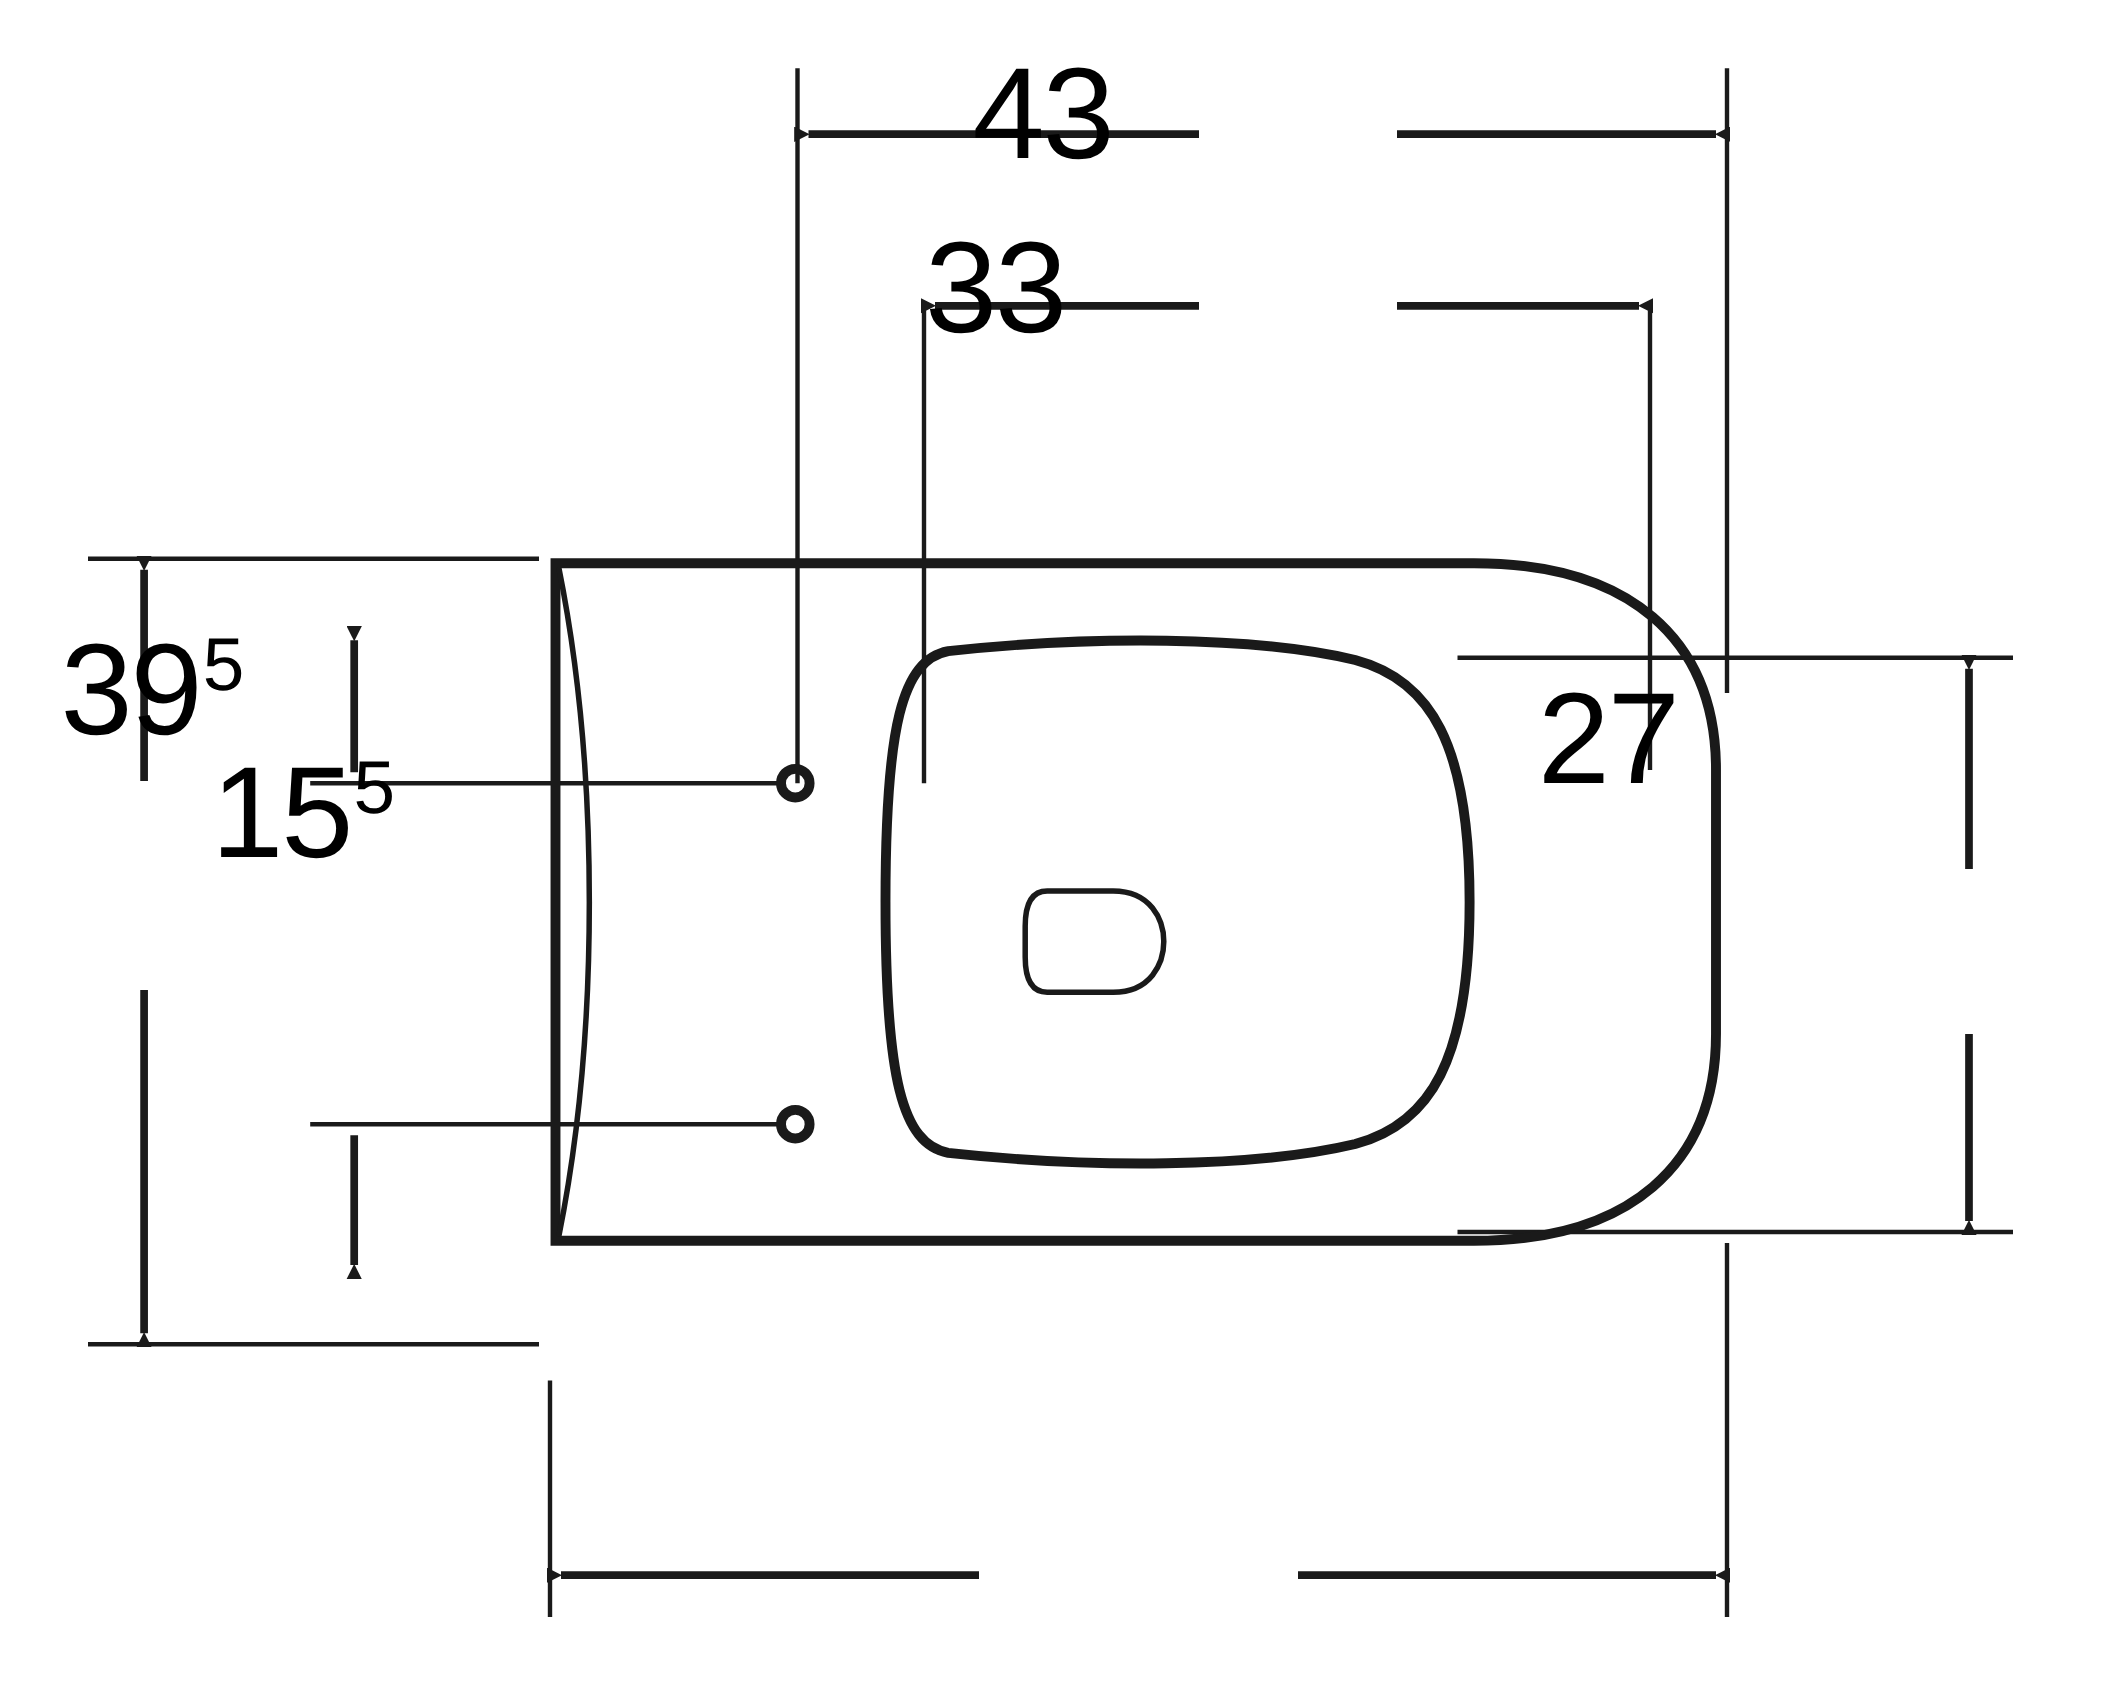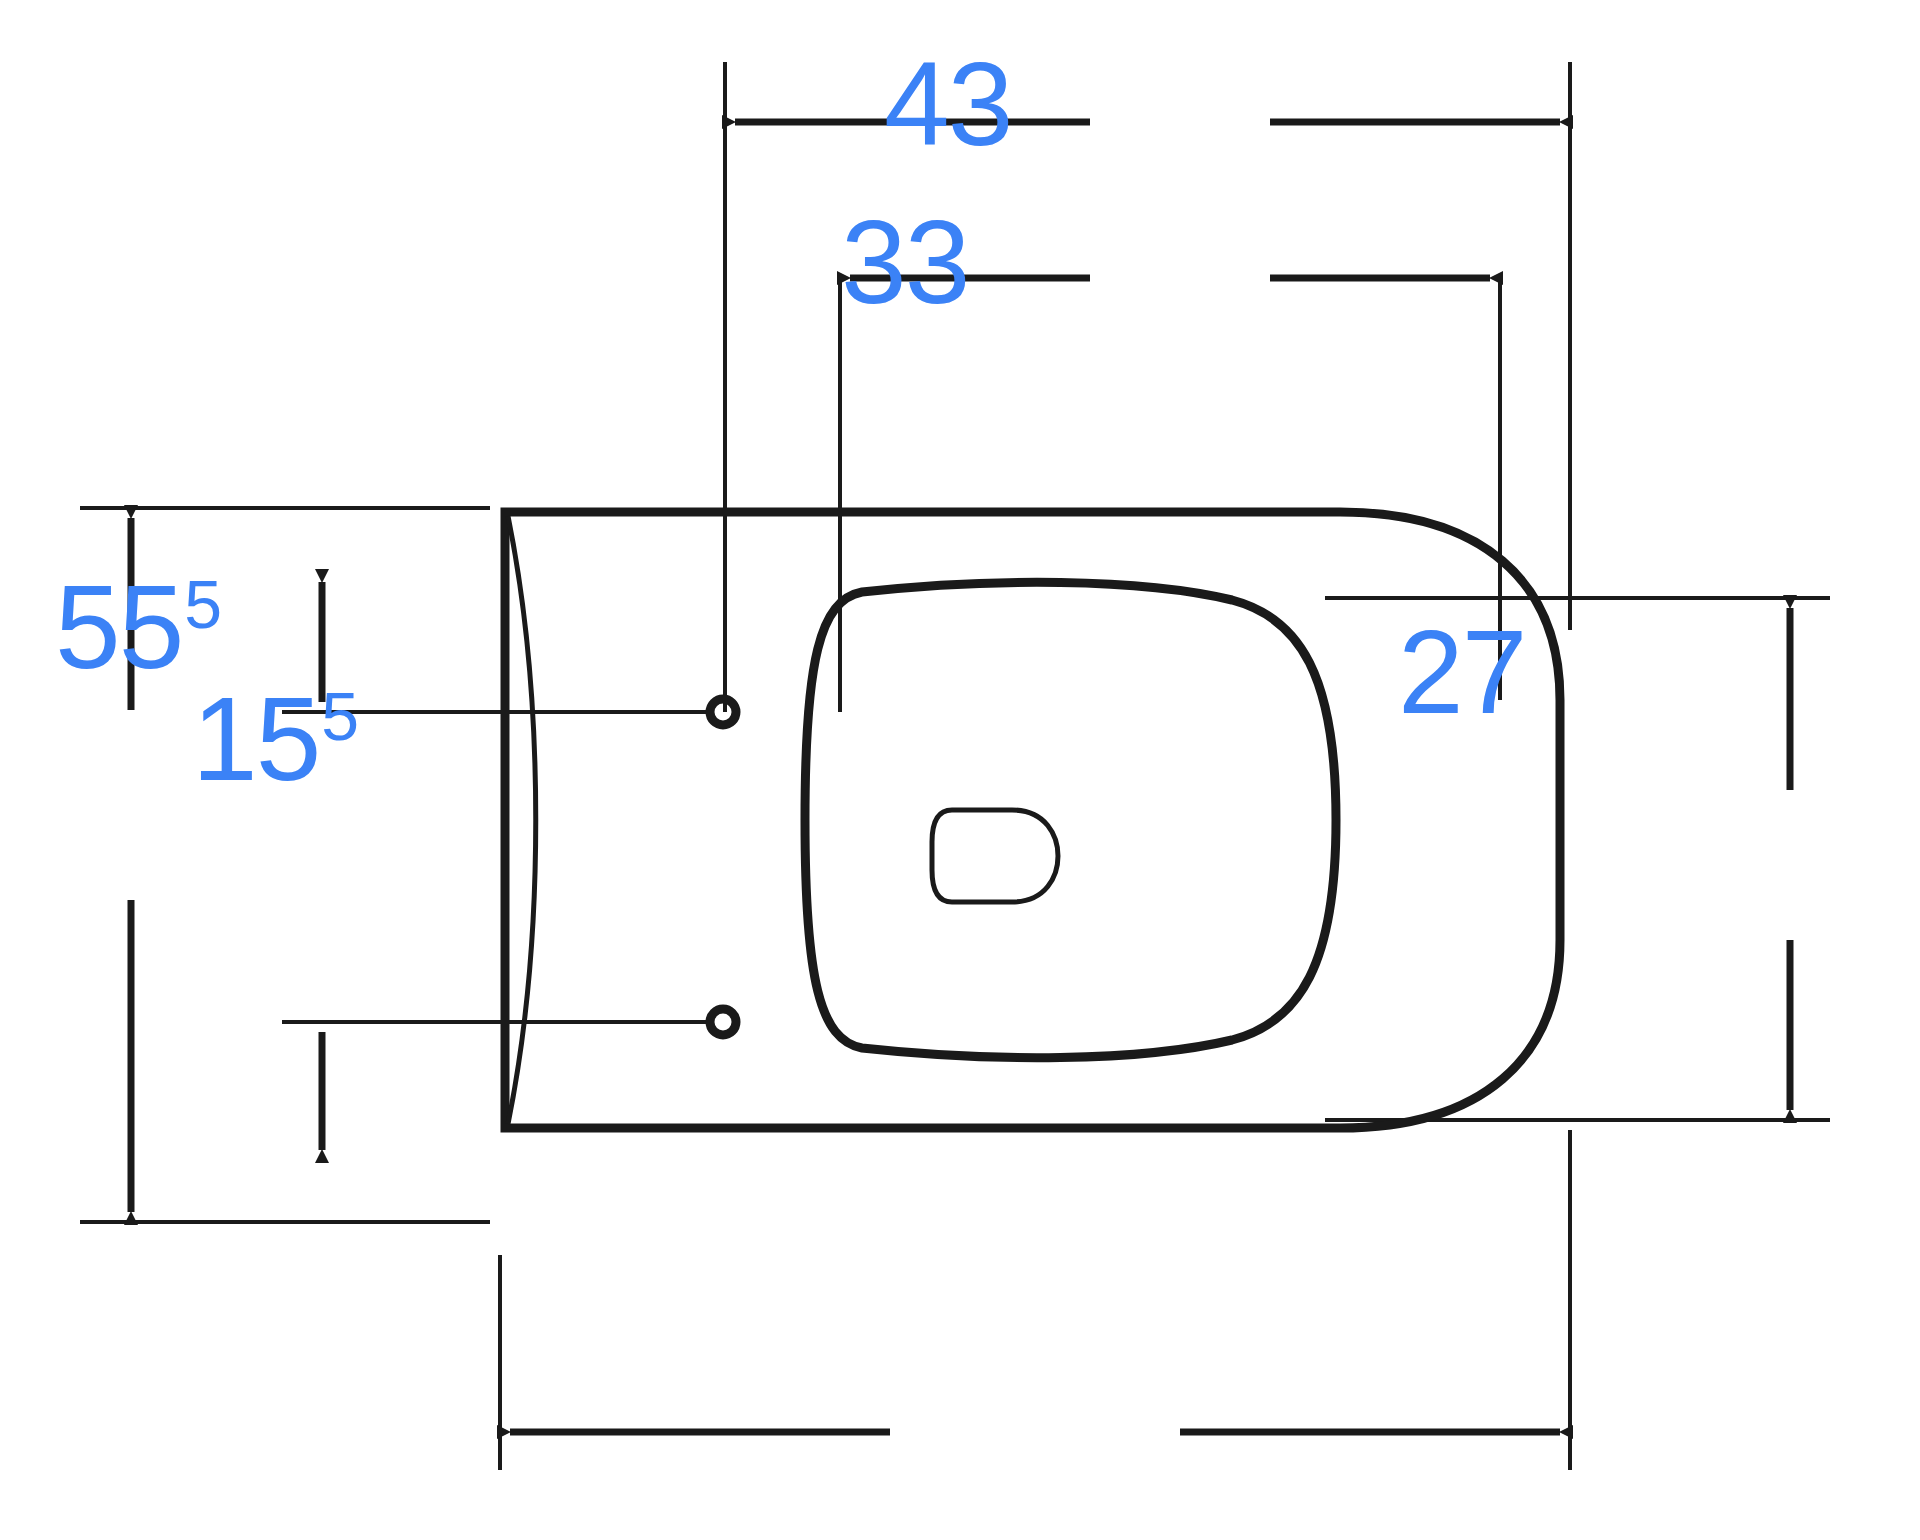--- a/index.html
+++ b/index.html
@@ -21,21 +21,21 @@
   }
   svg.sheet {
     position: absolute;
     inset: 0;
     width: 1920px;
     height: 1540px;
     display: block;
   }
   .dim-text {
     position: absolute;
-    color: #3b82f6;
+    color: #000000;
     font-family: "Liberation Sans", sans-serif;
     font-weight: 400;
     line-height: 1;
     white-space: nowrap;
     user-select: none;
   }
   .dim-text .base {
     font-size: 118px;
     letter-spacing: -2px;
   }
@@ -159,21 +159,21 @@
 
   <div class="dim-text" id="label-43">
     <span class="base">43</span>
   </div>
 
   <div class="dim-text" id="label-33">
     <span class="base">33</span>
   </div>
 
   <div class="dim-text" id="label-355">
-    <span class="base">55</span><span class="sup">5</span>
+    <span class="base">39</span><span class="sup">5</span>
   </div>
 
   <div class="dim-text" id="label-155">
     <span class="base">15</span><span class="sup">5</span>
   </div>
 
   <div class="dim-text" id="label-27">
     <span class="base">27</span>
   </div>
 

